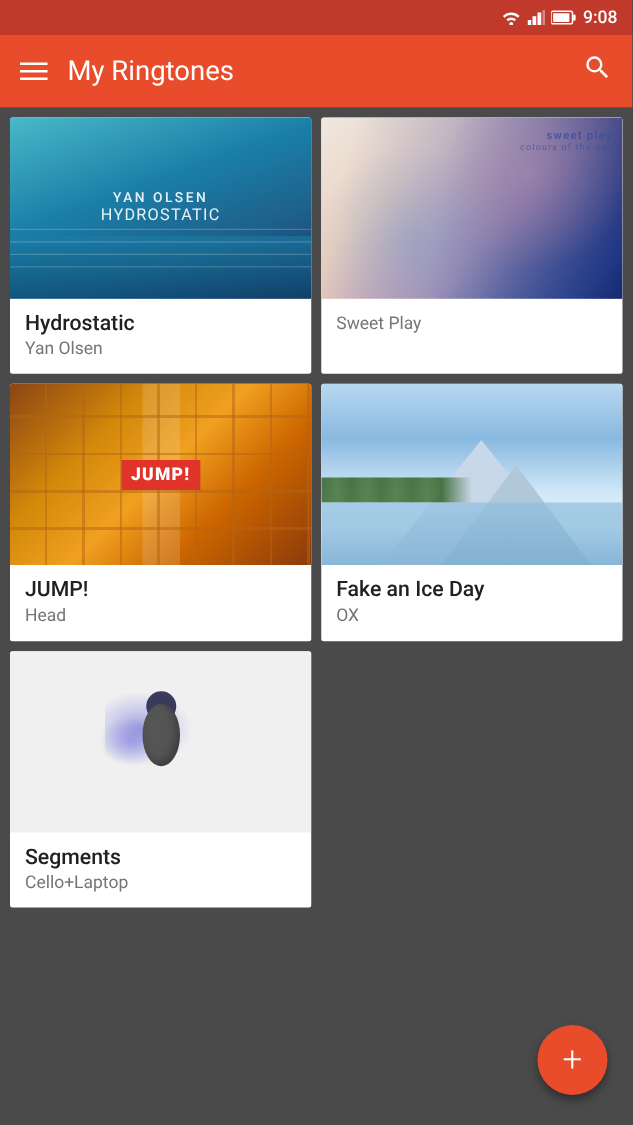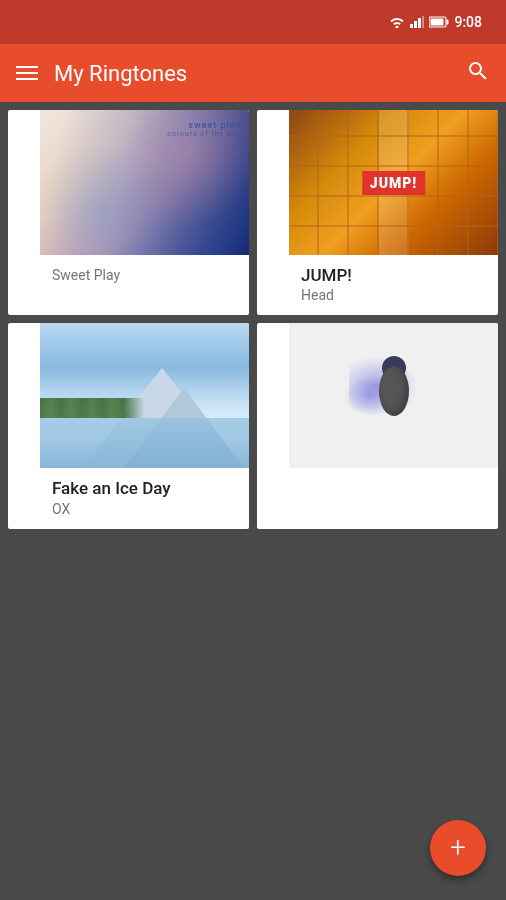--- a/index.html
+++ b/index.html
@@ -8,25 +8,25 @@
       height: 900px;
       background: #4a4a4a;
       font-family: 'Roboto', Arial, sans-serif;
       overflow: hidden;
       position: relative;
     }
 
     
     .status-bar {
       background: #c0392b;
-      height: 44px;
+      height: 28px;
       display: flex;
       align-items: center;
       justify-content: flex-end;
-      padding: 0 24px;
+      padding: 0 12px;
       gap: 6px;
     }
     .status-icons {
       display: flex;
       align-items: center;
       gap: 5px;
     }
     .status-time {
       color: white;
       font-size: 14px;
@@ -77,21 +77,20 @@
       grid-template-columns: 1fr 1fr;
       gap: 8px;
       background: #4a4a4a;
     }
 
     .card {
       background: white;
       border-radius: 2px;
       overflow: hidden;
       cursor: pointer;
-      padding-left: 32px;
     }
 
     .card-image {
       width: 100%;
       height: 145px;
       object-fit: cover;
       display: block;
       overflow: hidden;
       position: relative;
     }
@@ -371,20 +370,36 @@
   <span class="toolbar-title">My Ringtones</span>
   <div class="toolbar-search-icon">
     <svg width="24" height="24" viewBox="0 0 24 24" fill="white">
       <path d="M15.5 14h-.79l-.28-.27A6.47 6.47 0 0 0 16 9.5 6.5 6.5 0 1 0 9.5 16c1.61 0 3.09-.59 4.23-1.57l.27.28v.79l5 4.99L20.49 19l-4.99-5zm-6 0C7.01 14 5 11.99 5 9.5S7.01 5 9.5 5 14 7.01 14 9.5 11.99 14 9.5 14z"></path>
     </svg>
   </div>
 </div>
 
 <div class="grid-container">
 
+  <div class="card">
+    <div class="card-image album-hydrostatic">
+      <div class="wave-line" style="bottom:55px;"></div>
+      <div class="wave-line" style="bottom:45px;"></div>
+      <div class="wave-line" style="bottom:35px;"></div>
+      <div class="wave-line" style="bottom:25px;"></div>
+      <div class="album-hydrostatic-text">
+        <div class="artist">YAN OLSEN</div>
+        <div class="album">HYDROSTATIC</div>
+      </div>
+    </div>
+    <div class="card-info">
+      <div class="card-title">Hydrostatic</div>
+      <div class="card-subtitle">Yan Olsen</div>
+    </div>
+  </div>
 
   <div class="card">
     <div class="card-image album-headfake">
       <div class="album-headfake-face"></div>
       <div class="album-headfake-particles"></div>
       <div class="album-headfake-label">
         <div style="font-size:9px;color:rgba(60,80,160,0.9);font-weight:500;">sweet play</div>
         <div style="font-size:7px;color:rgba(60,80,160,0.7);">colours of the day</div>
       </div>
     </div>
@@ -419,19 +434,23 @@
 
   <div class="card">
     <div class="card-image album-segments">
       <div class="album-segments-bug">
         <div class="bug-ink"></div>
         <div class="bug-ink2"></div>
         <div class="bug-head"></div>
         <div class="bug-body"></div>
       </div>
     </div>
+    <div class="card-info">
+      <div class="card-title">Segments</div>
+      <div class="card-subtitle">Cello+Laptop</div>
+    </div>
   </div>
 
 </div>
 
 <div class="fab">
   <span class="fab-plus">+</span>
 </div>
 
 </body></html>

